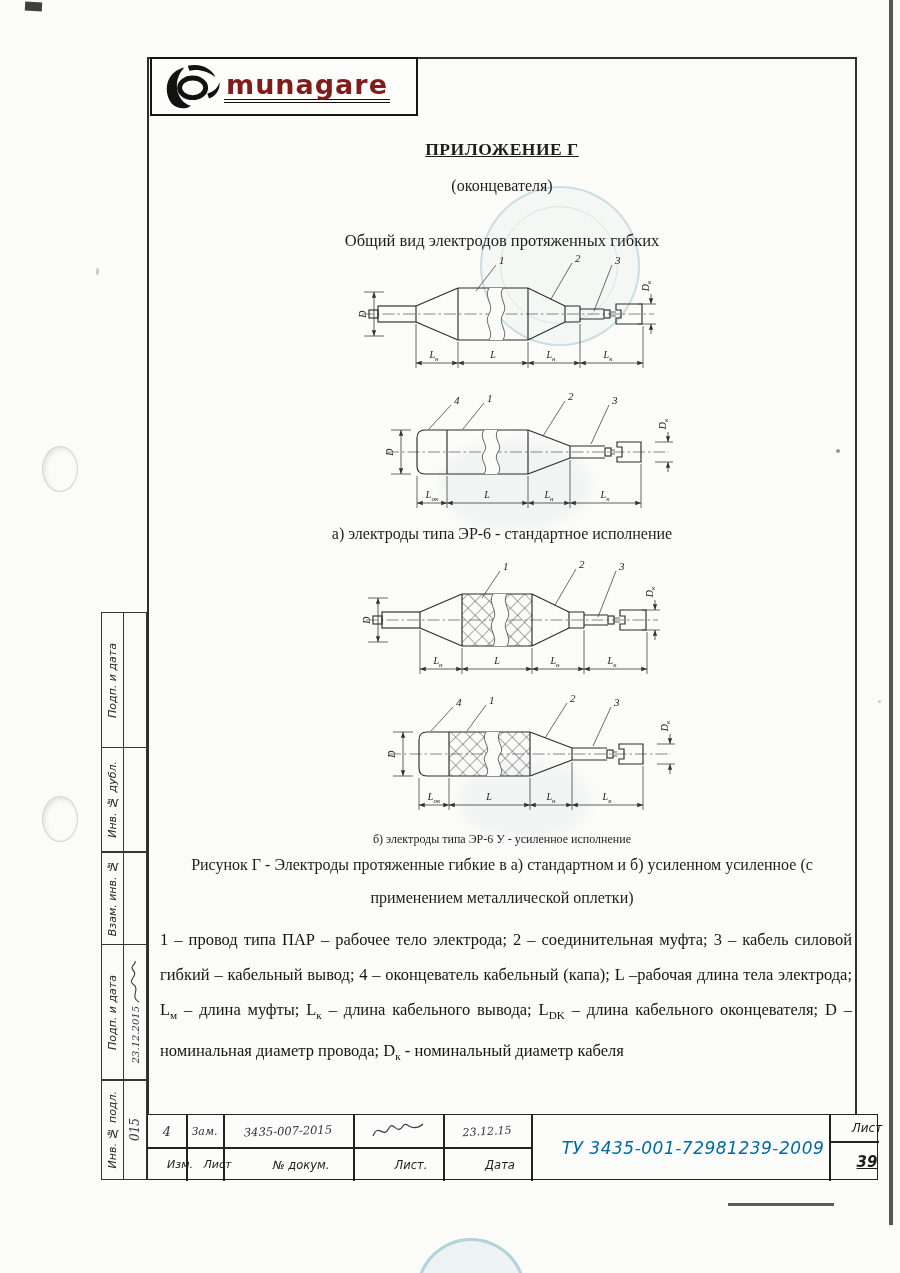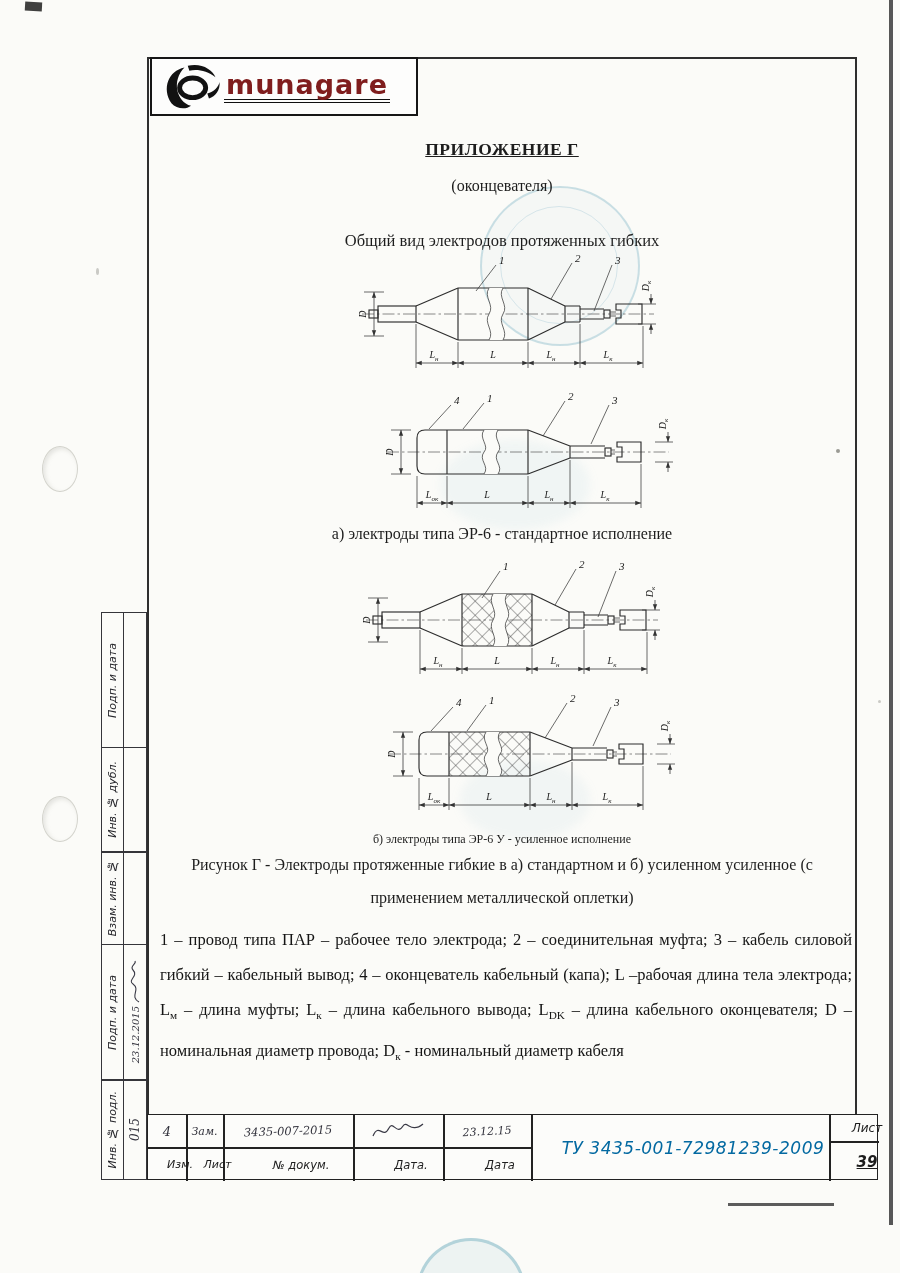--- a/index.html
+++ b/index.html
@@ -351,20 +351,20 @@
   <div class="tbcell" style="left:205px;top:0;width:90px;height:32px;">
     <svg width="54" height="22" viewBox="0 0 54 22">
       <path d="M2,16 C8,2 12,20 18,8 C22,0 26,16 32,6 C36,0 40,14 52,4" fill="none" stroke="#3a3a46" stroke-width="1.2"></path>
     </svg>
   </div>
   <div class="tbcell hand" style="left:295px;top:0;width:88px;height:32px;font-size:11px;transform:rotate(-3deg);">23.12.15</div>
 
   <div class="tbcell gost" style="left:0;top:33px;width:38px;height:33px;font-size:11px;">Изм.</div>
   <div class="tbcell gost" style="left:38px;top:33px;width:37px;height:33px;font-size:11px;">Лист</div>
   <div class="tbcell gost" style="left:75px;top:33px;width:130px;height:33px;font-size:11.5px;">№ докум.</div>
-  <div class="tbcell gost" style="left:205px;top:33px;width:90px;height:33px;font-size:11.5px;">Дата.</div>
+  <div class="tbcell gost" style="left:205px;top:33px;width:90px;height:33px;font-size:11.5px;">Лист.</div>
   <div class="tbcell gost" style="left:295px;top:33px;width:88px;height:33px;font-size:11.5px;">Дата</div>
 
   <div class="tbcell gost" style="left:383px;top:0;width:298px;height:66px;font-size:17px;letter-spacing:.5px;color:#0369a1;">ТУ 3435-001-72981239-2009</div>
 
   <div class="tbcell gost" style="left:681px;top:0;width:50px;height:26px;font-size:12px;">Лист</div>
   <div class="tbcell gost b" style="left:681px;top:27px;width:50px;height:39px;font-size:15px;">39</div>
 </div>
 
 </body></html>

